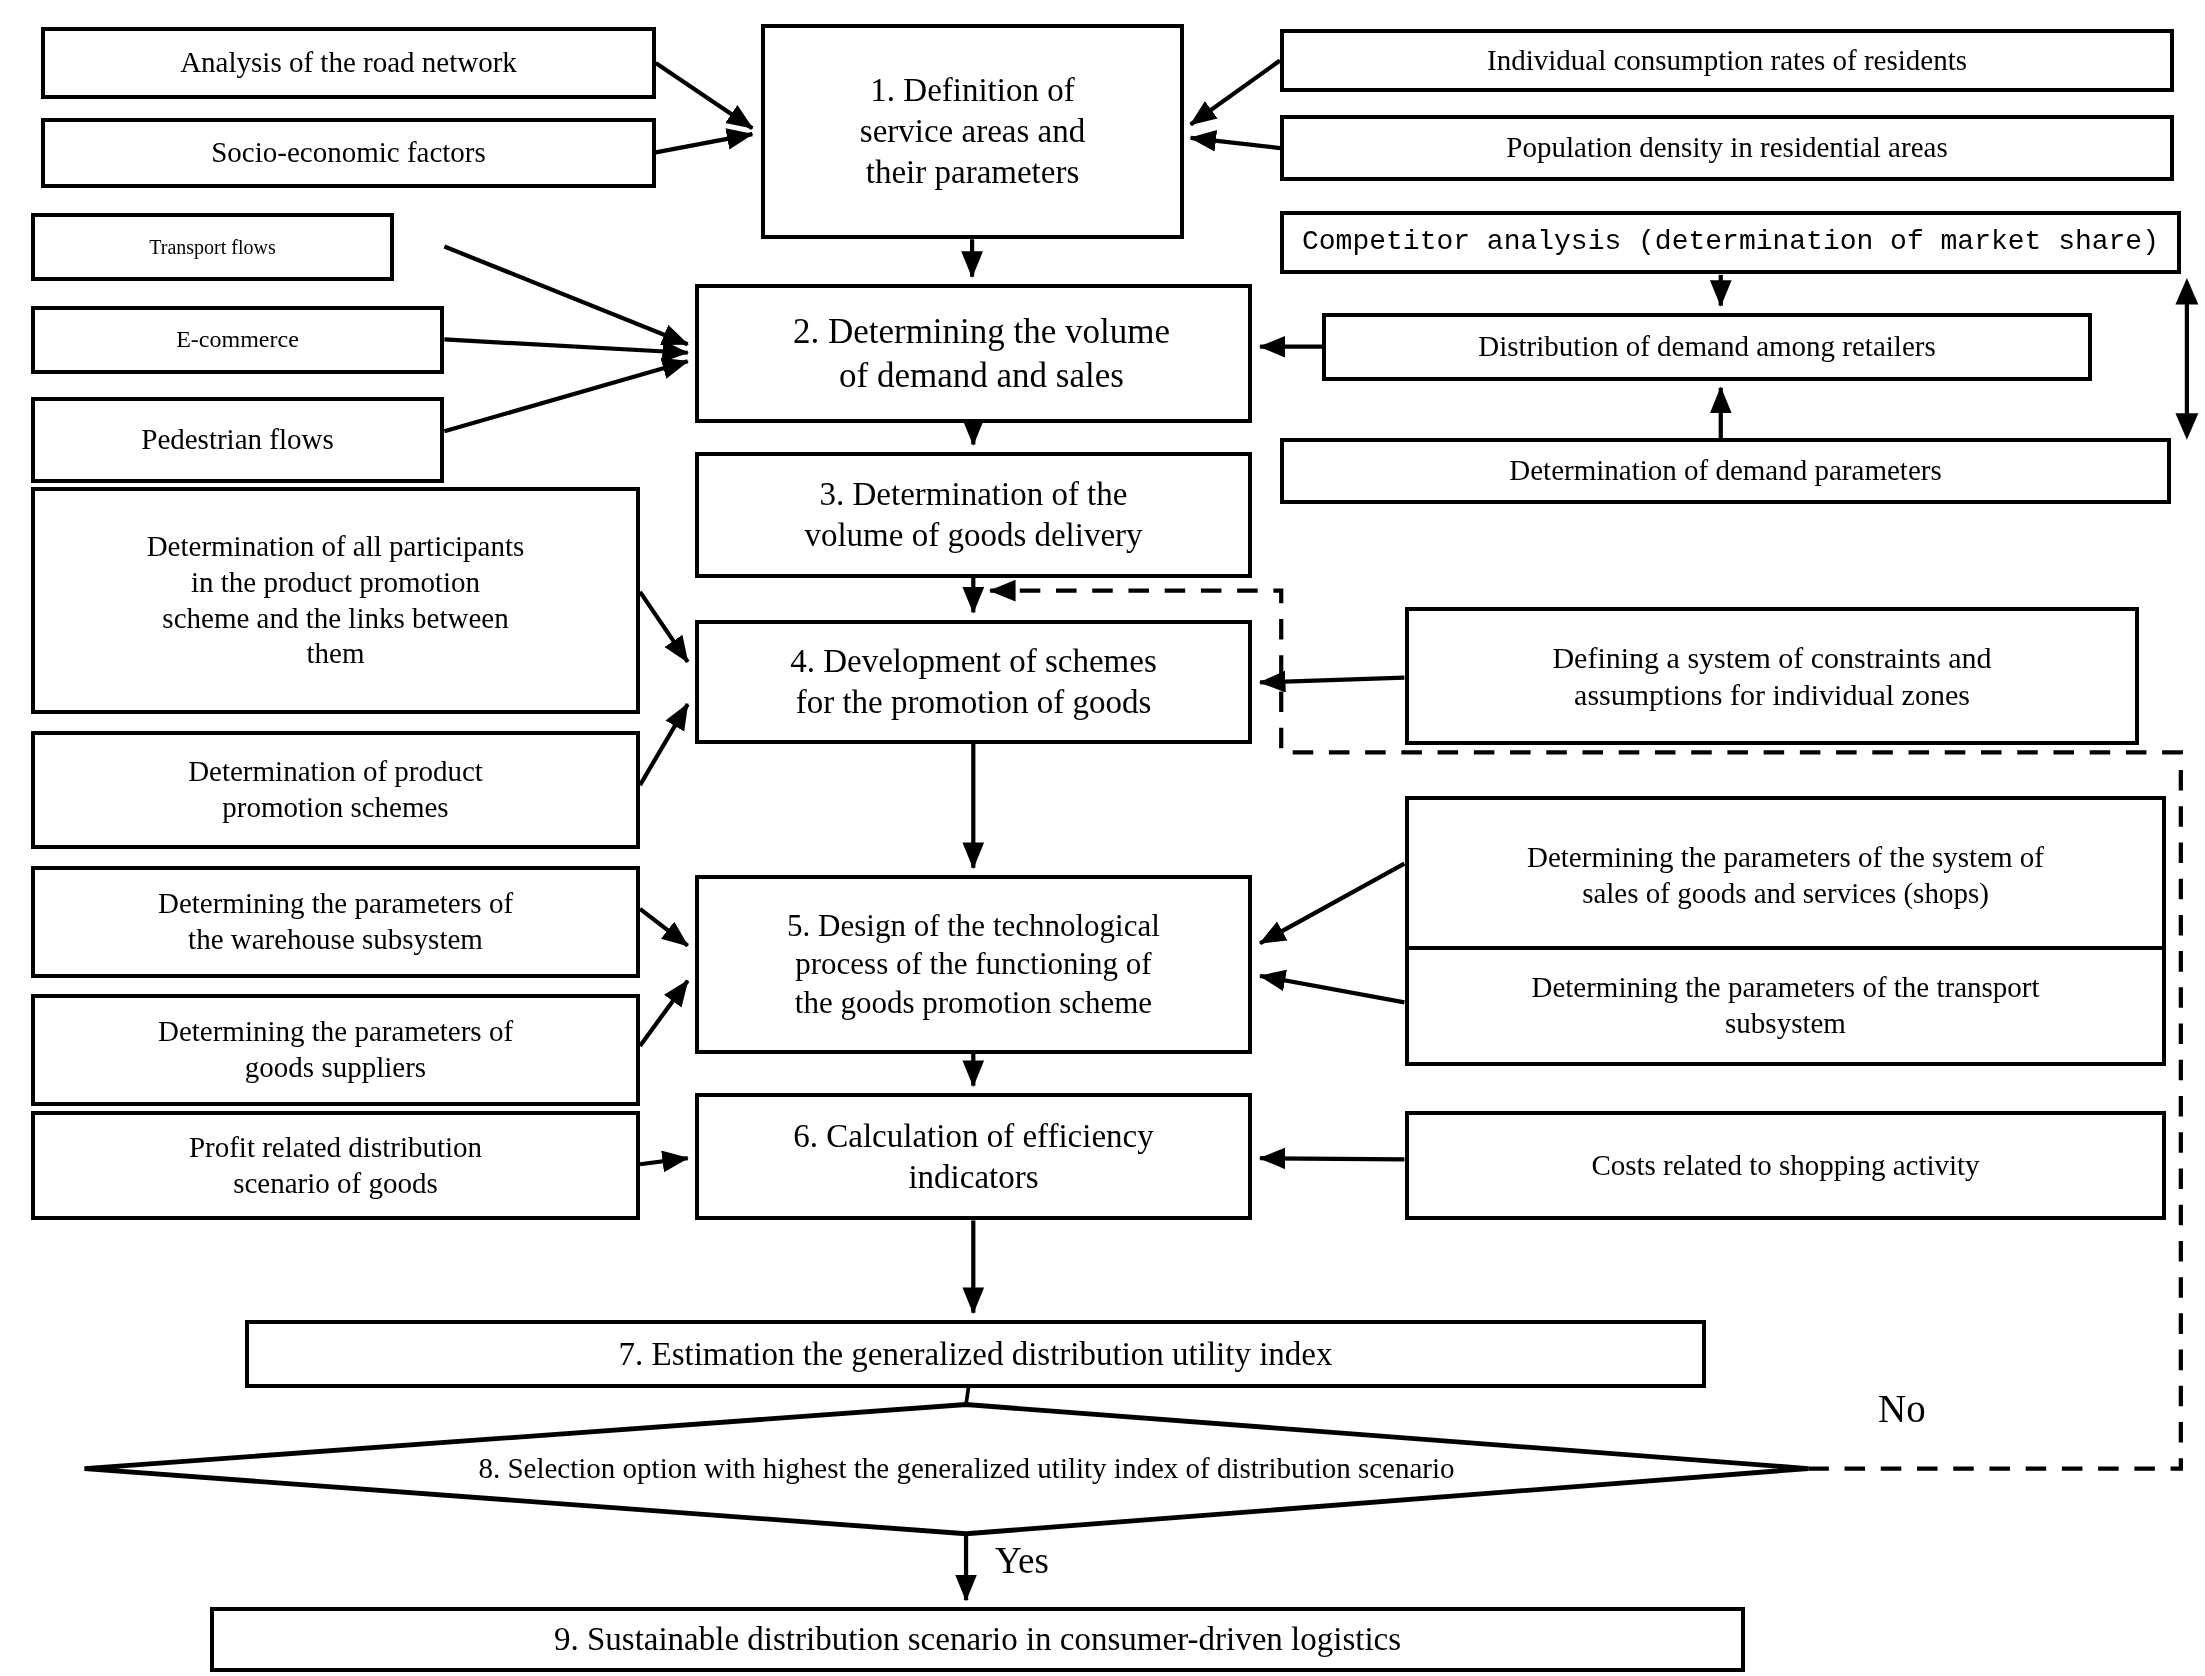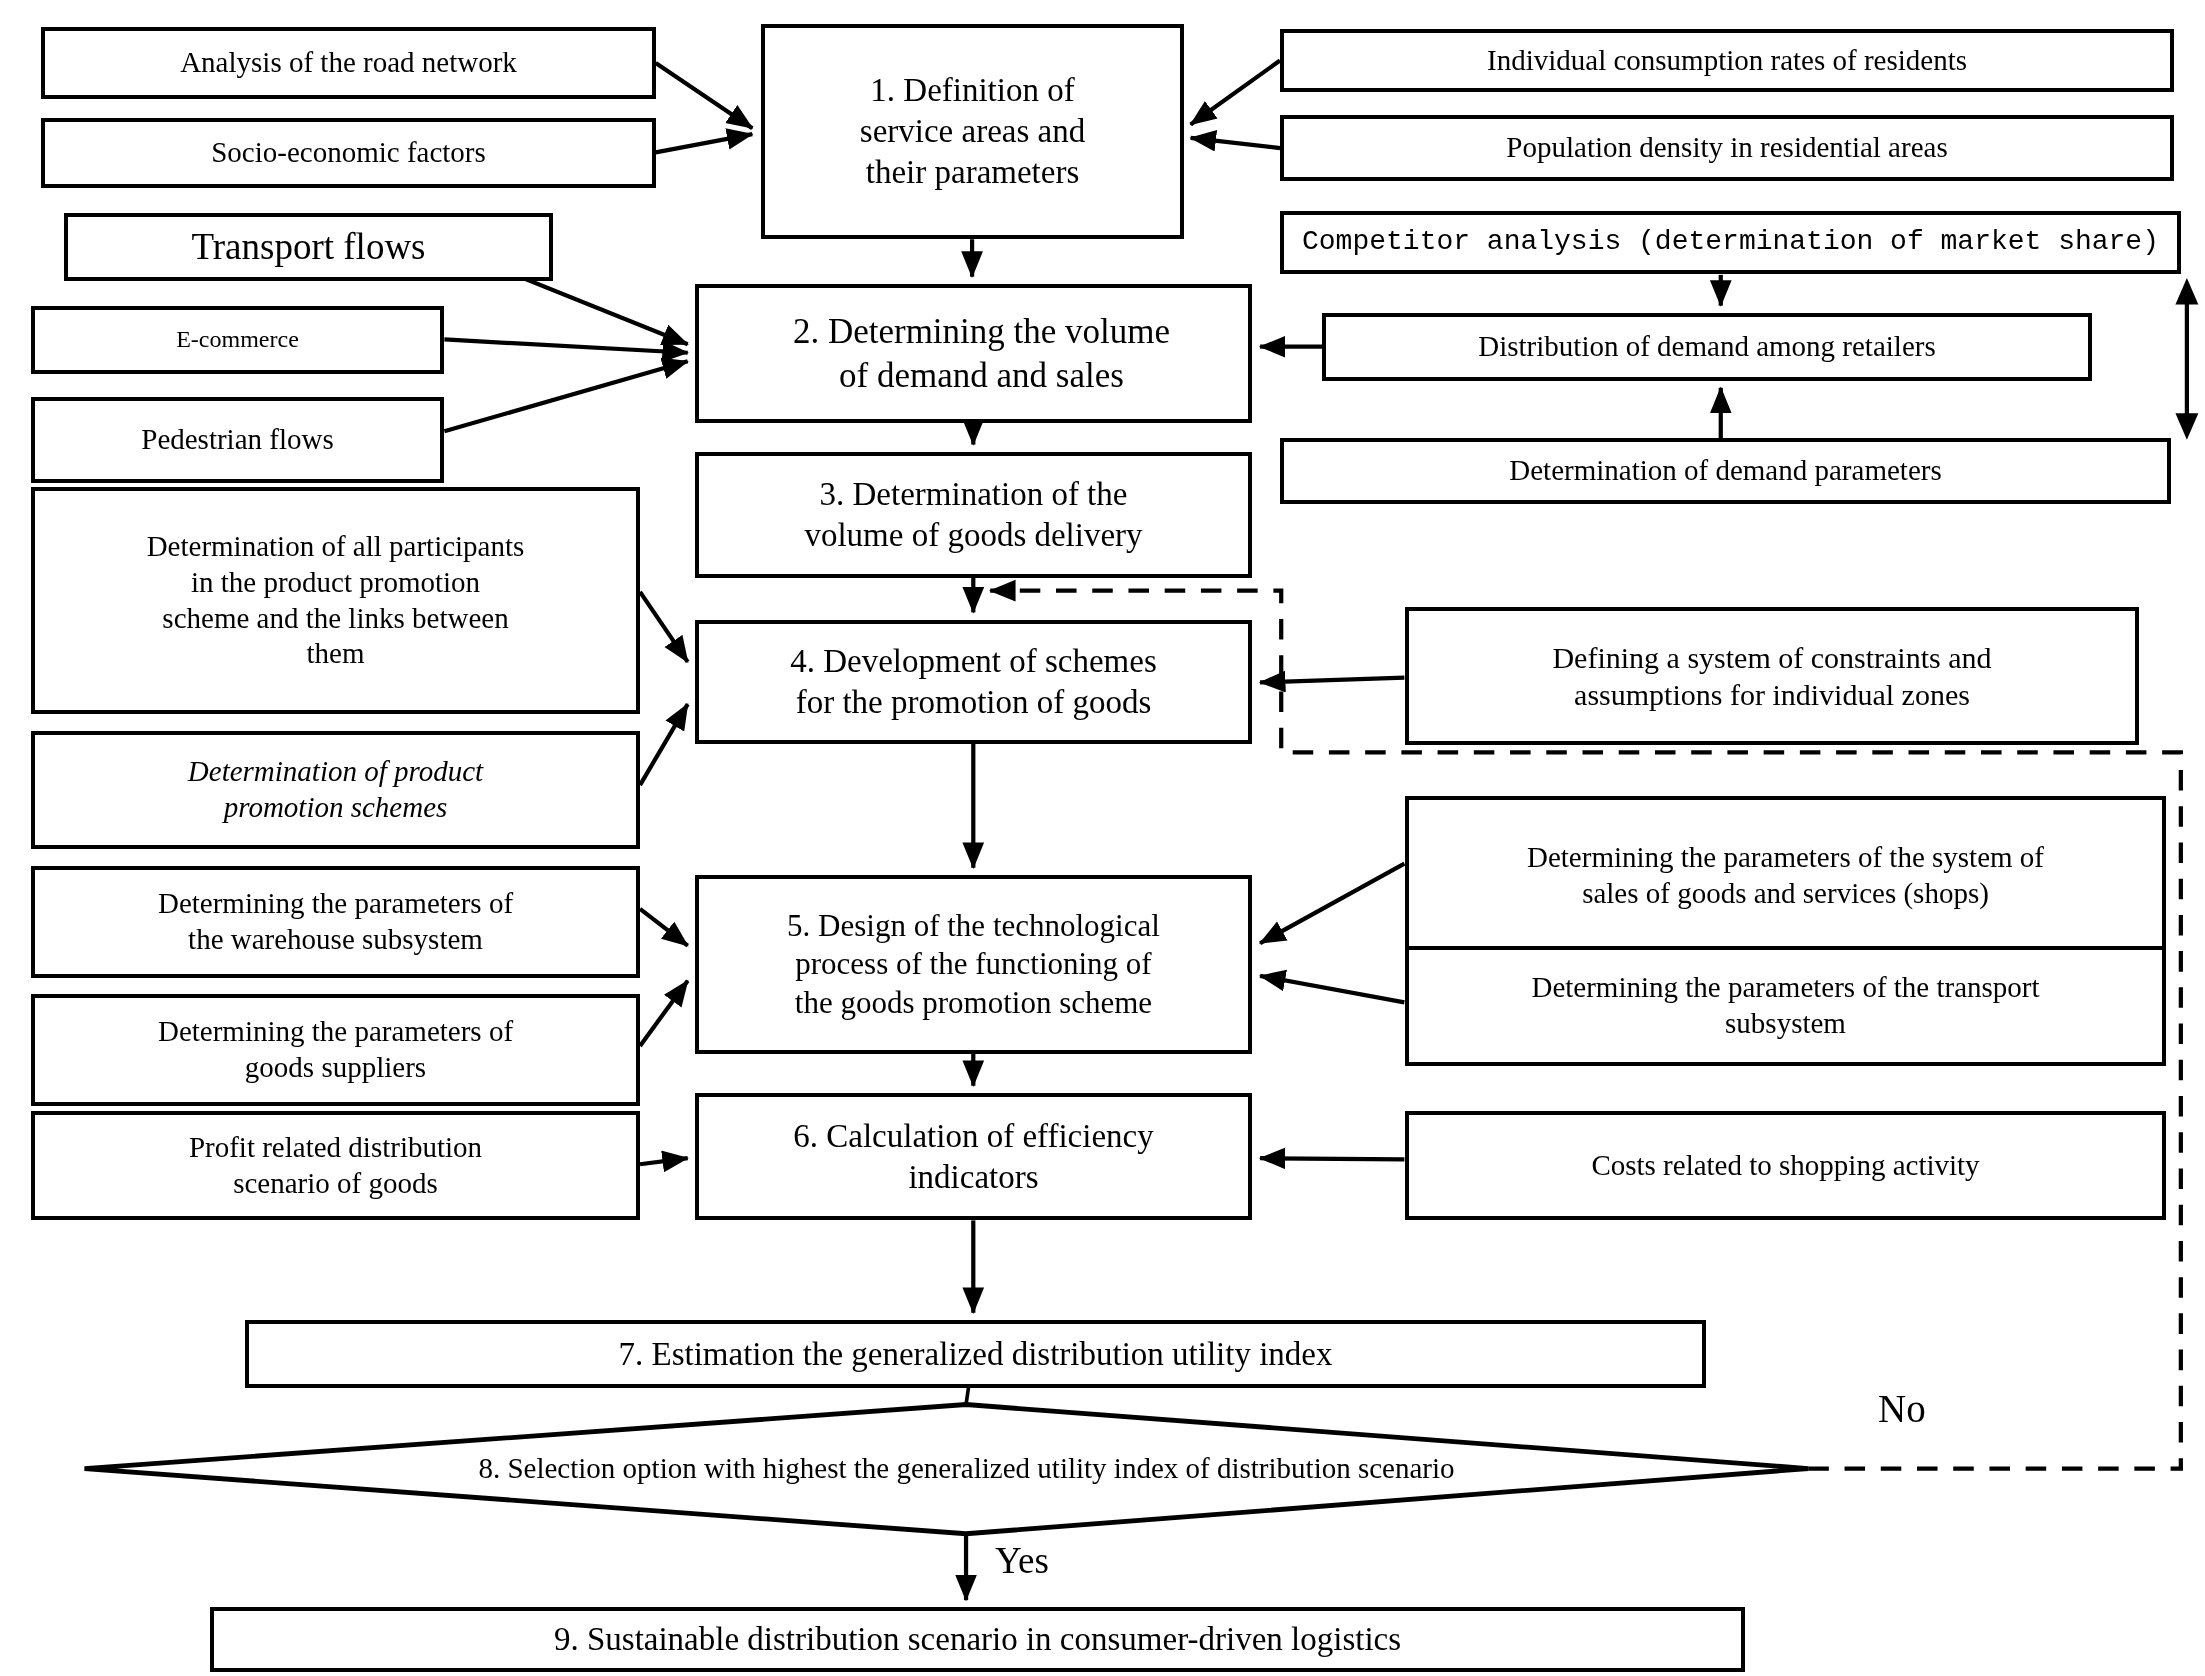--- a/index.html
+++ b/index.html
@@ -55,28 +55,28 @@
     <line x1="1604" y1="2298" x2="1600" y2="2326" stroke="#000" stroke-width="6"></line>
     <line x1="1600" y1="2540" x2="1600" y2="2650" stroke="#000" stroke-width="7" marker-end="url(#ah)"></line>
 
     <line x1="3622" y1="498" x2="3622" y2="690" stroke="#000" stroke-width="7"></line>
     <polygon points="3622,460 3603,504 3641,504" fill="#000"></polygon>
     <polygon points="3622,728 3603,684 3641,684" fill="#000"></polygon>
   </svg>
 
   <div class="box" style="left:41px;top:26.6px;width:615px;height:72px;font-size:29px;">Analysis of the road network</div>
   <div class="box" style="left:41px;top:118px;width:615px;height:70px;font-size:29px;">Socio-economic factors</div>
-  <div class="box" style="left:31px;top:213px;width:489px;height:68px;font-size:37px;margin-left:33px;">Transport flows</div>
+  <div class="box" style="left:31px;top:213px;width:363px;height:68px;font-size:20px;">Transport flows</div>
   <div class="box" style="left:31px;top:306px;width:413px;height:68px;font-size:24px;">E-commerce</div>
   <div class="box" style="left:31px;top:397px;width:413px;height:86px;font-size:29px;">Pedestrian flows</div>
   <div class="box" style="left:31px;top:487px;width:609px;height:227px;font-size:29px;">Determination of all participants
 in the product promotion
 scheme and the links between
 them</div>
-  <div class="box" style="left:31px;top:731px;width:609px;height:118px;font-size:29px;font-style:italic;">Determination of product
+  <div class="box" style="left:31px;top:731px;width:609px;height:118px;font-size:29px;">Determination of product
 promotion schemes</div>
   <div class="box" style="left:31px;top:866px;width:609px;height:112px;font-size:29px;">Determining the parameters of
 the warehouse subsystem</div>
   <div class="box" style="left:31px;top:994px;width:609px;height:112px;font-size:29px;">Determining the parameters of
 goods suppliers</div>
   <div class="box" style="left:31px;top:1111px;width:609px;height:109px;font-size:29px;">Profit related distribution
 scenario of goods</div>
 
   <div class="box" style="left:761px;top:24px;width:423px;height:215px;font-size:33px;">1. Definition of
 service areas and

